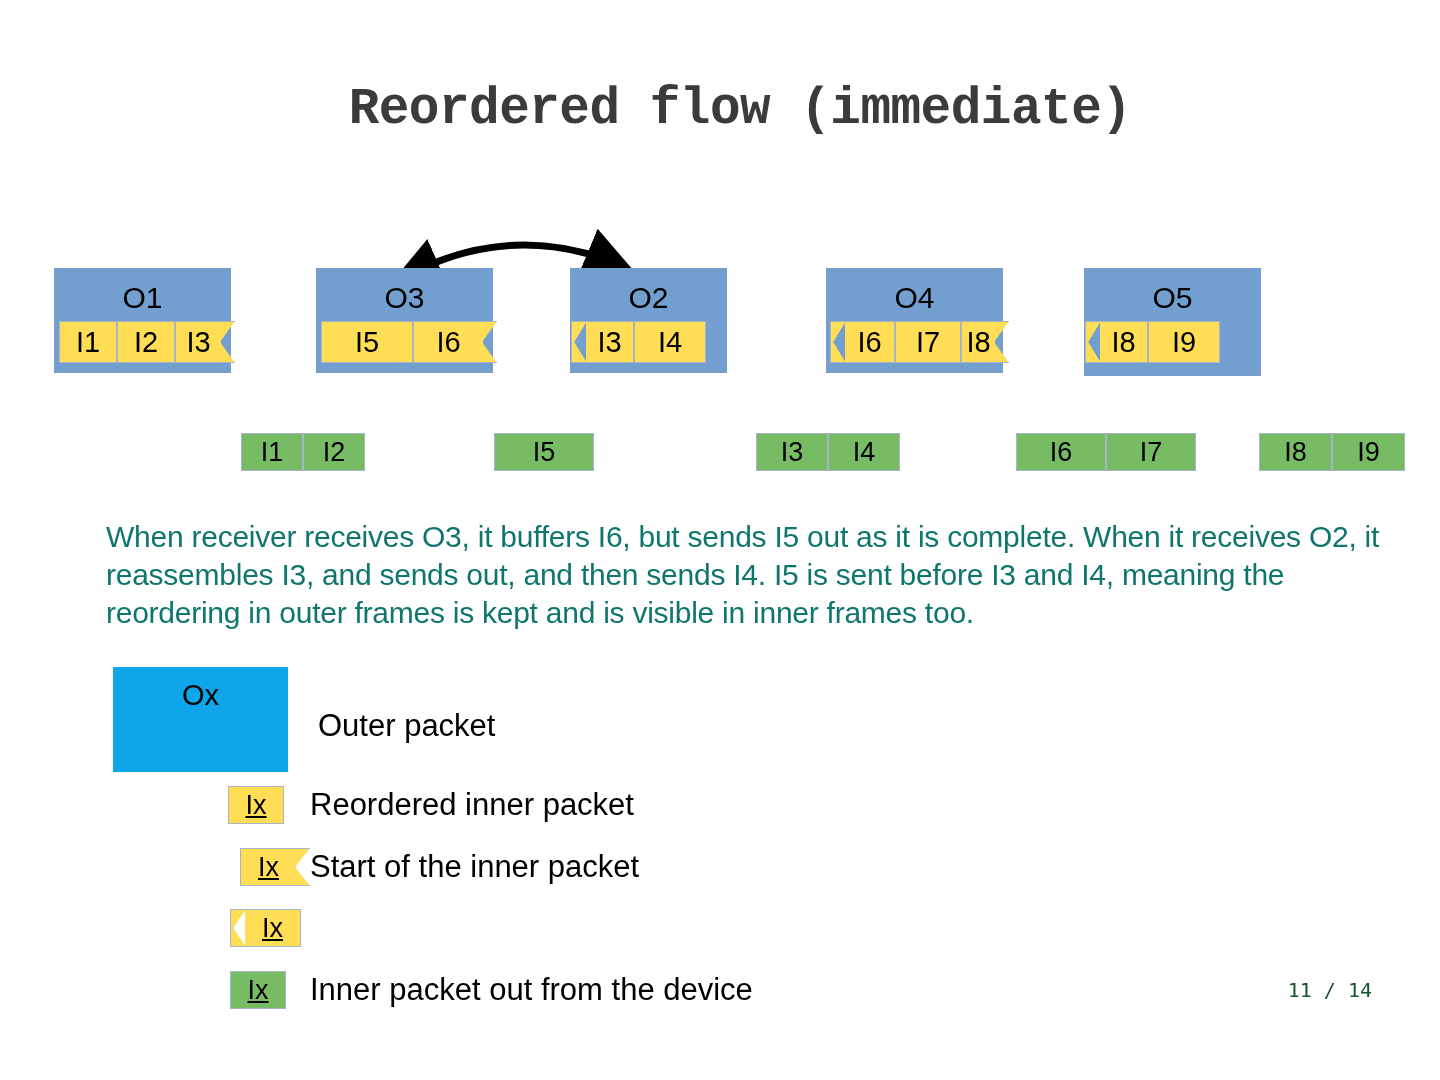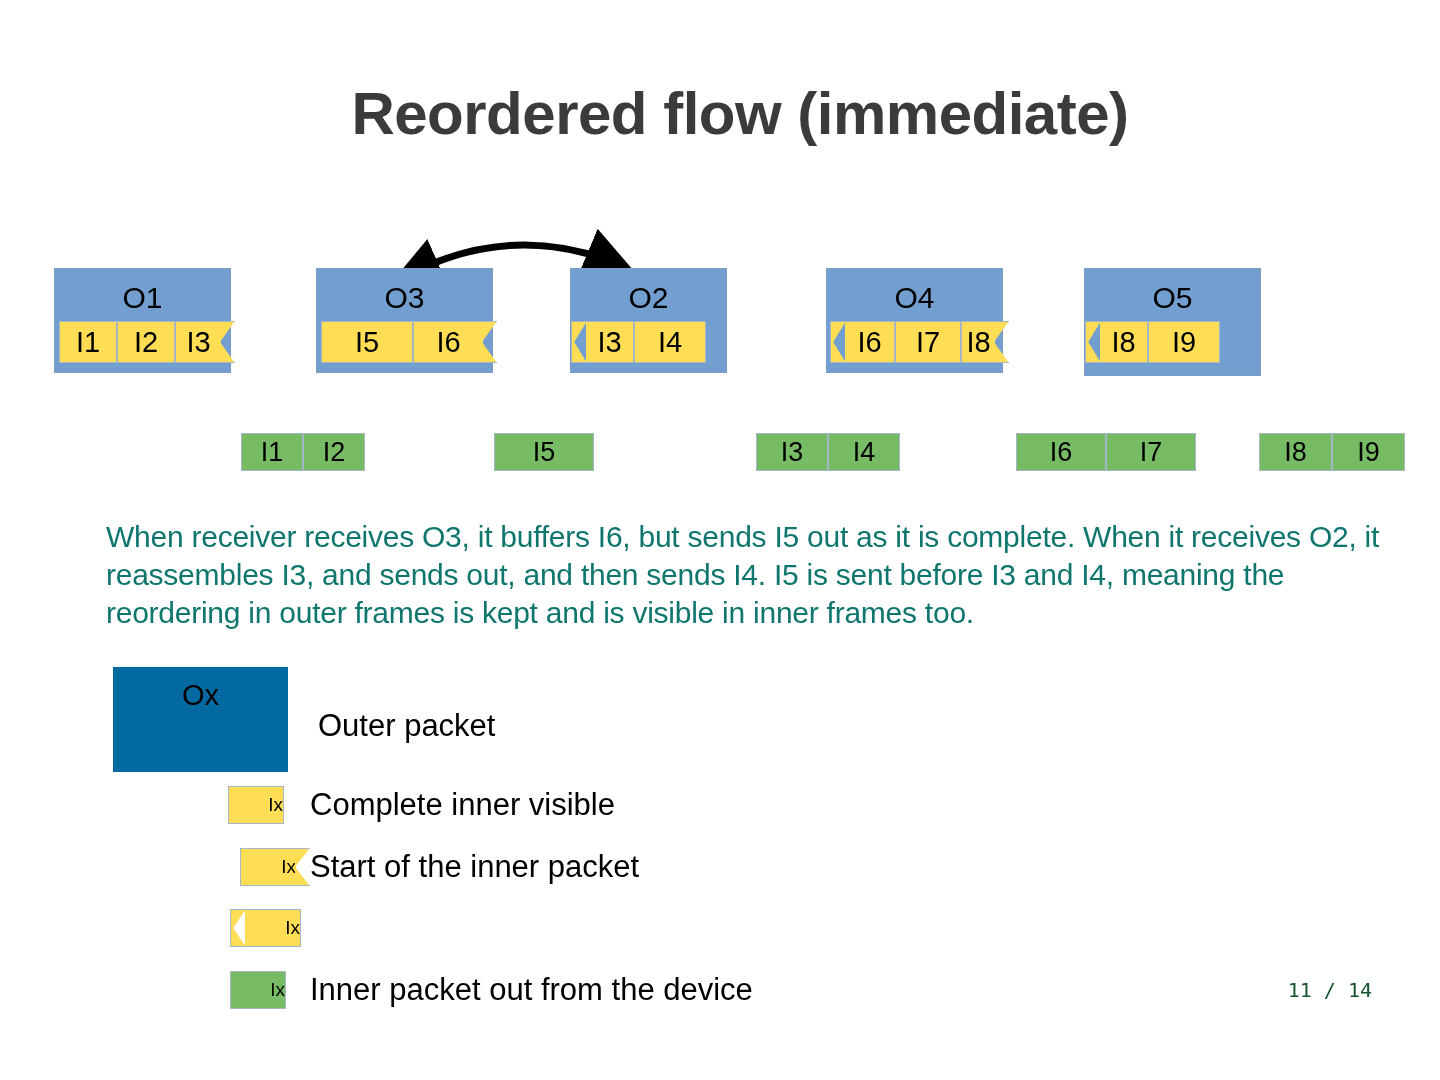--- a/index.html
+++ b/index.html
@@ -16,23 +16,23 @@
     color: #000000;
   }
 
   
   #slide-title {
     position: absolute;
     left: 100px;
     top: 84px;
     width: 1280px;
     text-align: center;
-    font-family: Liberation Sans, sans-serif;
+    font-family: Liberation Mono, monospace;
     font-weight: bold;
-    font-size: 60px;
+    font-size: 51px;
     line-height: 1.0;
     letter-spacing: -0.5px;
     color: #3b3b3b;
     white-space: nowrap;
   }
 
   
   #diagram {
     position: absolute;
     left: 0;
@@ -143,41 +143,42 @@
     width: 1440px;
     height: 1080px;
     pointer-events: none;
   }
   .legend-swatch-outer {
     position: absolute;
     left: 113px;
     top: 667px;
     width: 175px;
     height: 105px;
-    background: #0369a1;
+    background: #0ea5e9;
     box-sizing: border-box;
   }
   .legend-swatch-outer .sw-label {
     position: absolute;
     left: 0; right: 0;
     top: 14px;
     text-align: center;
     font-size: 29px;
     line-height: 1;
   }
   .legend-chip {
     position: absolute;
     width: 56px;
     height: 38px;
     border: 1px solid #a6b6c6;
     box-sizing: border-box;
-    font-size: 19px;
+    font-size: 27px;
     line-height: 36px;
-    text-align: right;
-    color: #000;
+    text-align: center;
+    color: #000;
+    text-decoration: underline;
   }
   .legend-chip.yellow { background: #ffdd55; }
   .legend-chip.green  { background: #77bc65; }
 
   .legend-chip.zig-right { border-right: none; }
   .legend-chip.zig-right::after {
     content: "";
     position: absolute;
     right: -14px;
     top: -1px;
@@ -293,21 +294,21 @@
 <div id="body-text">When receiver receives O3, it buffers I6, but sends I5 out as it is complete. When it receives O2, it reassembles I3, and sends out, and then sends I4. I5 is sent before I3 and I4, meaning the reordering in outer frames is kept and is visible in inner frames too.</div>
 
 <div id="legend">
 
   <div class="legend-swatch-outer">
     <span class="sw-label">Ox</span>
   </div>
   <div class="legend-text" style="left:310px;top:707px;margin-left:8px;">Outer packet</div>
 
   <div class="legend-chip yellow" style="left:228px;top:786px;">Ix</div>
-  <div class="legend-text" style="left:310px;top:786px;">Complete inner visible</div>
+  <div class="legend-text" style="left:310px;top:786px;">Reordered inner packet</div>
 
   <div class="legend-chip yellow zig-right" style="left:240px;top:848px;">Ix</div>
   <div class="legend-text" style="left:310px;top:848px;">Start of the inner packet</div>
 
   <div class="legend-chip yellow zig-left" style="left:245px;top:909px;">Ix</div>
 
   <div class="legend-chip green" style="left:230px;top:971px;">Ix</div>
   <div class="legend-text" style="left:310px;top:971px;">Inner packet out from the device</div>
 </div>
 

